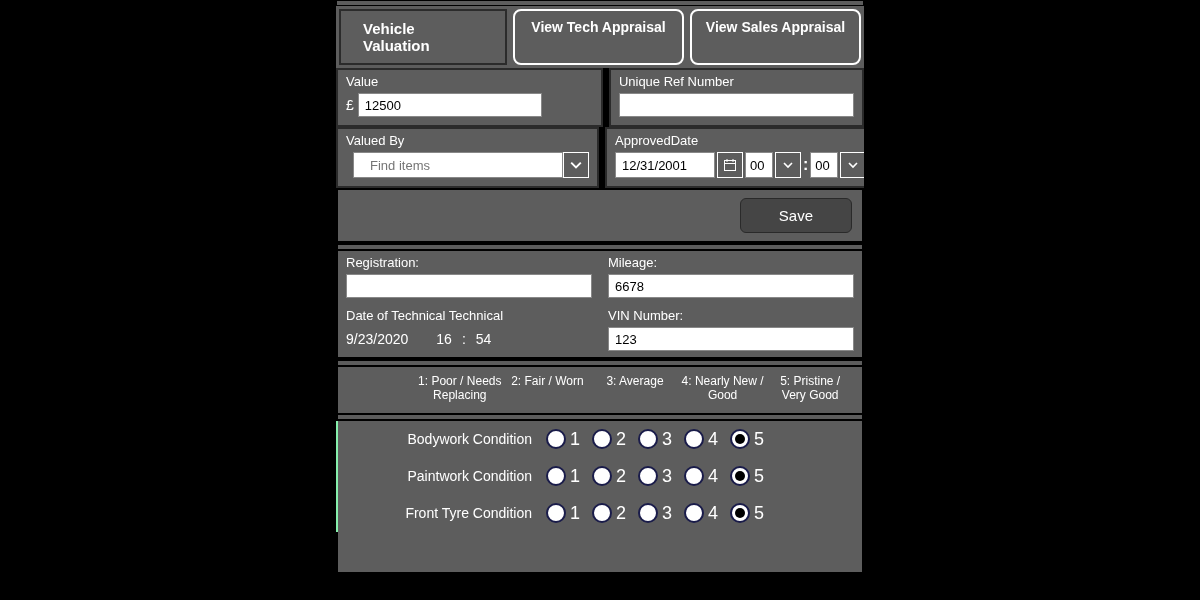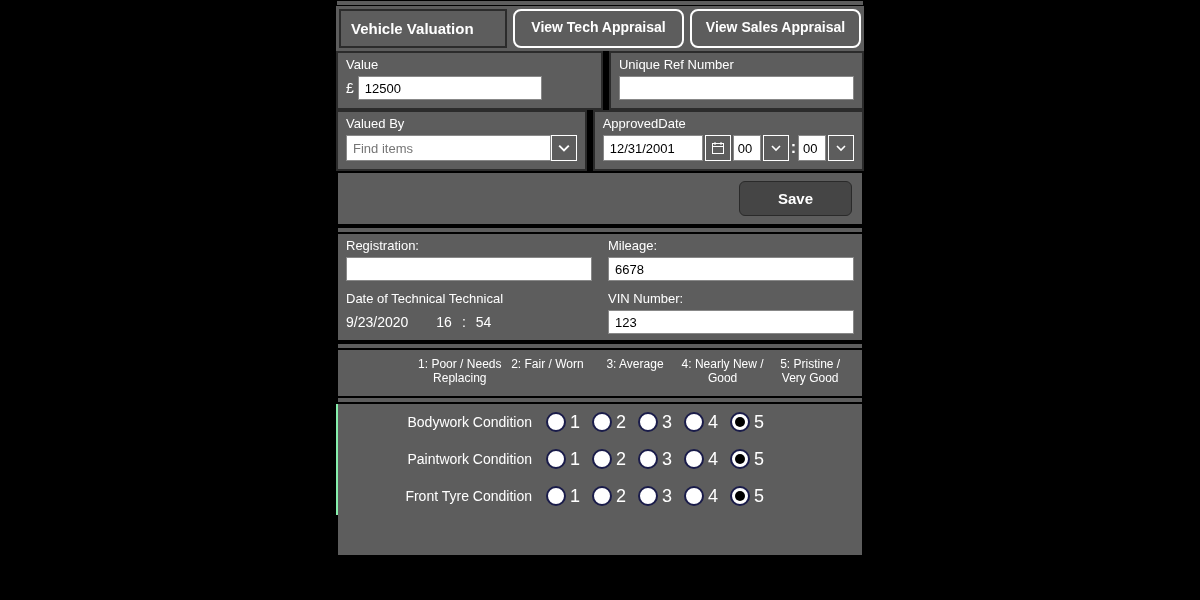--- a/index.html
+++ b/index.html
@@ -31,21 +31,21 @@
     height: 6px; background:#5d5d5d; border:1px solid #000;
   }
 
   .header-row {
     display:flex; gap:6px; padding:3px;
     background:#5d5d5d;
   }
   .header-title {
     flex:0 0 168px;
     color:#fff; font-weight:700; font-size:15px;
-    padding:9px 10px;
+    padding:9px 22px;
     border:2px solid #2b2b2b;
   }
   .hdr-btn {
     flex:1;
     background:#5d5d5d;
     color:#fff;
     font-weight:700;
     font-size:14px;
     border:2px solid #fff;
     border-radius:8px;
@@ -70,21 +70,21 @@
     height:24px;
     border:1px solid #888;
     background:#fff;
     font-size:13px;
     padding:2px 6px;
   }
   .combo {
     display:flex; height:26px;
   }
   .combo input {
-    flex:1; border:1px solid #888; background:#fff; font-size:13px; padding:2px 6px;
+    flex:1; border:1px solid #888; background:#fff; font-size:13px; padding:2px 16px;margin-left:7px;
   }
   .combo .chev, .chev {
     width:26px; height:26px;
     background:#5d5d5d;
     border:1px solid #fff;
     color:#fff;
     display:flex;align-items:center;justify-content:center;
     font-size:12px; cursor:pointer;
   }
   .dateicon {
@@ -100,21 +100,21 @@
     background:#5d5d5d;
     border:2px solid #000;
     padding:8px 10px;
     display:flex; justify-content:flex-end;
   }
   .savebtn {
     background:#454545;
     border:1px solid #2a2a2a;
     border-radius:6px;
     color:#fff;
-    font-weight:700;
+    font-weight:400;
     font-size:15px;
     padding:8px 38px;
     cursor:pointer;
   }
 
   .thinbar { height:8px; background:#5d5d5d; border:2px solid #000;}
 
   .grid2 {
     display:grid; grid-template-columns:1fr 1fr;
     background:#5d5d5d;

